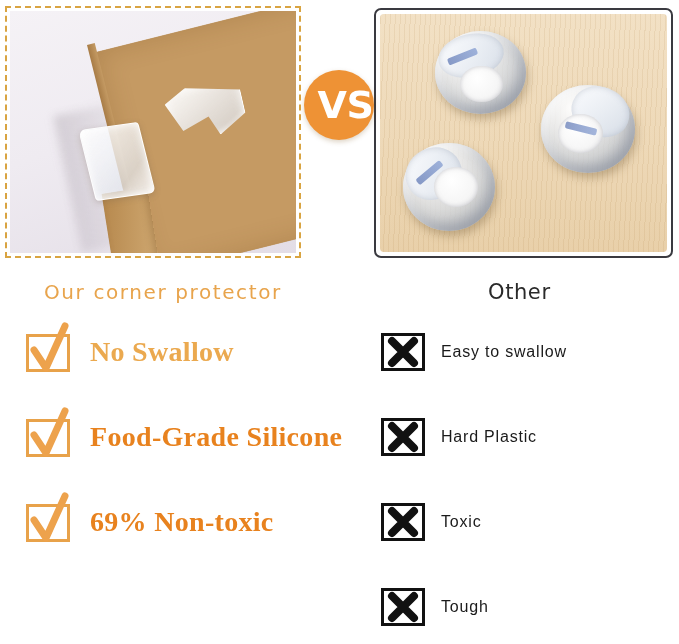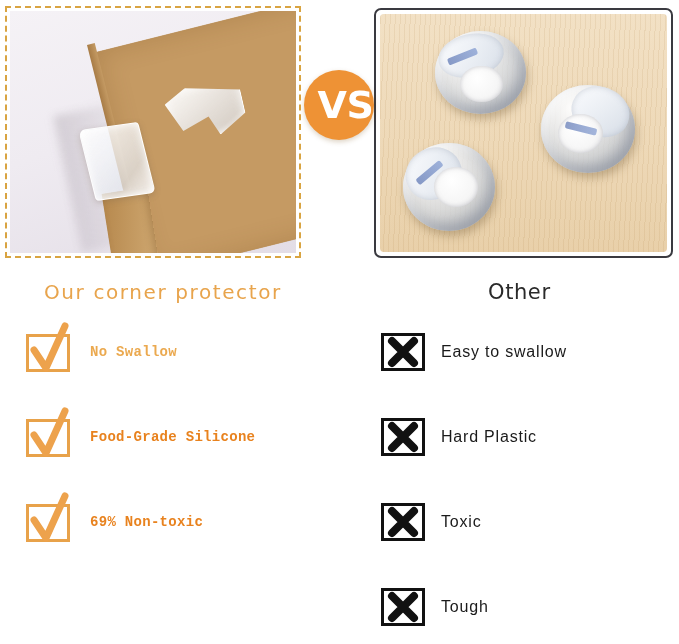--- a/index.html
+++ b/index.html
@@ -345,26 +345,26 @@
     background: #ffffff;
   }
   .icon-cross svg {
     position: absolute;
     inset: 0;
     width: 44px;
     height: 38px;
   }
 
   .label-ours {
-    font-size: 14px;
+    font-size: 28px;
     font-weight: bold;
     color: #e8821e;
     letter-spacing: 0.3px;
     white-space: nowrap;
-    font-family: Liberation Mono, monospace;
+    font-family: Liberation Serif, serif;
   }
   .label-ours.soft {
     color: #eda martinez;
     color: #eba94f;
     font-weight: bold;
   }
   .label-other {
     font-size: 16px;
     color: #1a1a1a;
     letter-spacing: 0.8px;

